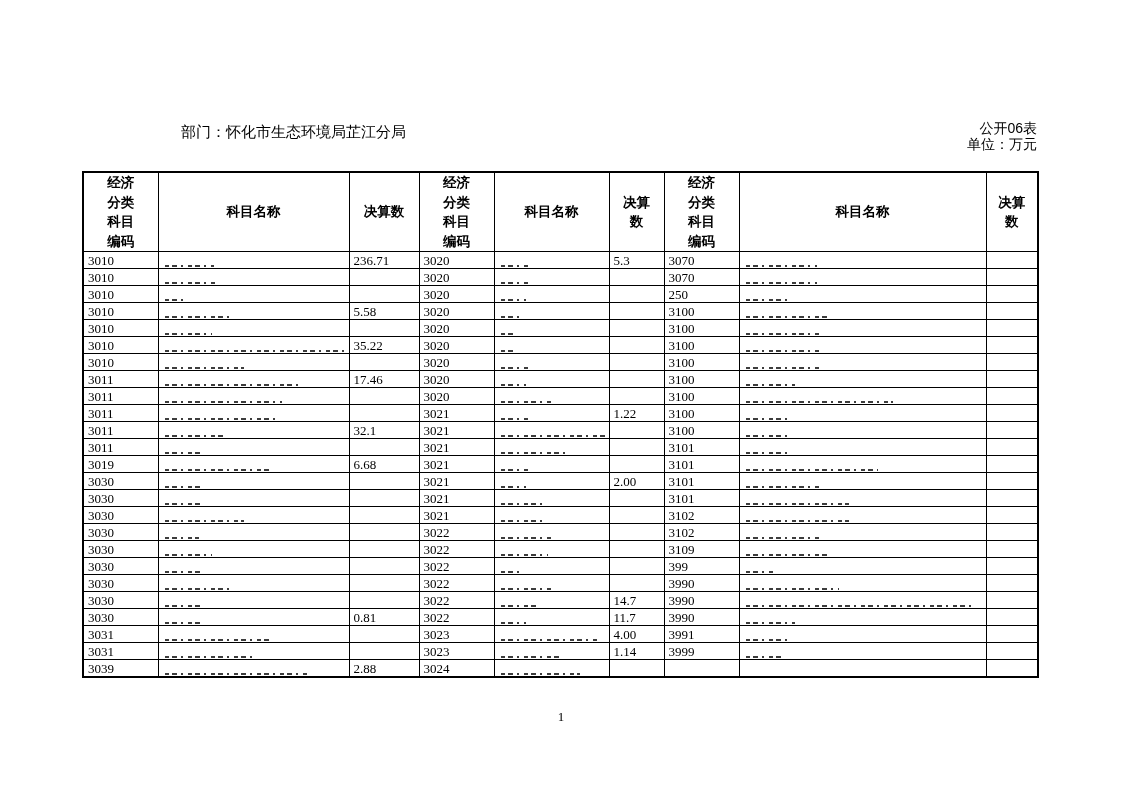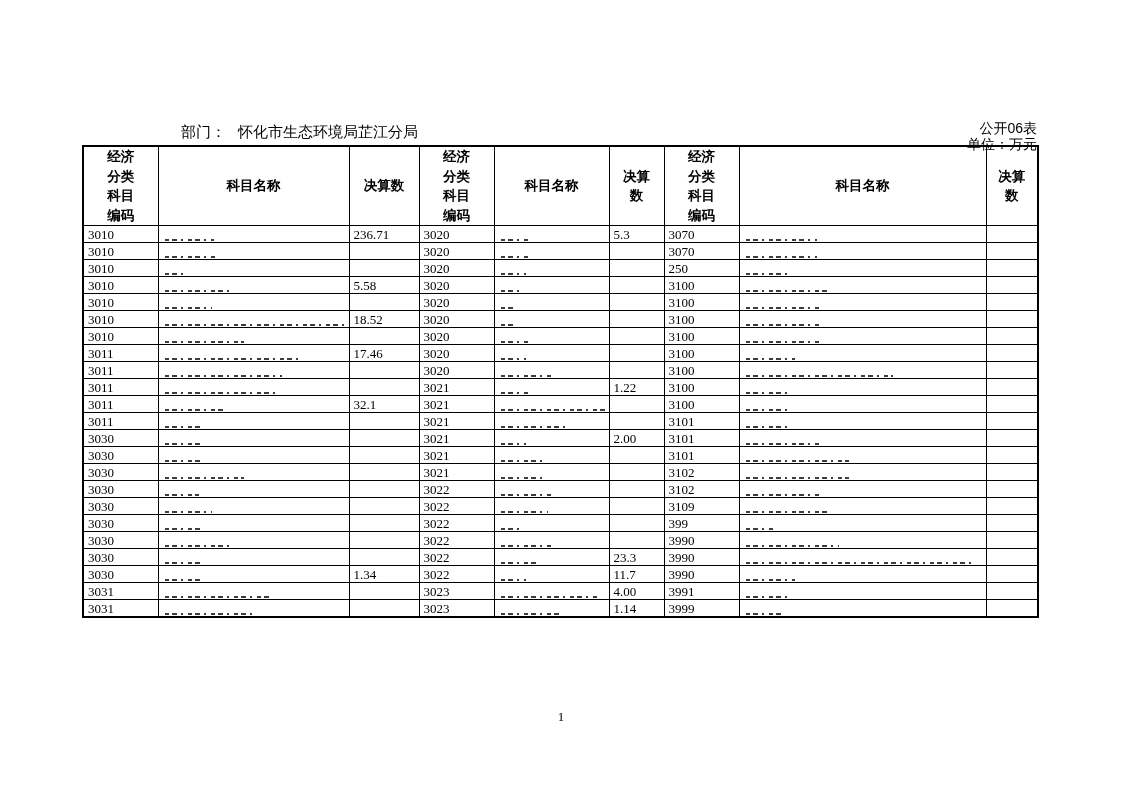--- a/index.html
+++ b/index.html
@@ -6,27 +6,27 @@
   .page {
     position:relative; width:1122px; height:793px; background:#ffffff;
     font-family:"Liberation Sans", sans-serif; color:#000; overflow:hidden;
     margin:0 auto;
   }
   .doc-title {
     position:absolute; top:76px; left:0; width:100%;
     text-align:center; font-size:24px; font-weight:bold; letter-spacing:1px;
   }
   .dept-line { position:absolute; top:123px; left:181px; font-size:15px; }
-  .dept-line .dept-value { margin-left:12px; }
+  .dept-line .dept-value { margin-left:0; }
   .meta-right {
     position:absolute; top:120px; right:85px; text-align:right;
     font-size:14px; line-height:16px;
   }
   table.budget {
-    position:absolute; top:145px; left:82px; width:955px;
+    position:absolute; top:171px; left:82px; width:955px;
     border-collapse:collapse; table-layout:fixed;
     border:2px solid #000;
   }
   table.budget th, table.budget td { border:1px solid #000; overflow:hidden; }
   table.budget thead th {
     height:77px; font-size:13.5px; font-weight:bold; text-align:center;
     vertical-align:middle; white-space:pre-line; line-height:1.45; padding:0;
     font-family:"Liberation Sans", sans-serif;
   }
   table.budget tbody td {
@@ -184,21 +184,21 @@
           <td class="name">
             <div class="smudge" style="width: 31%;"></div>
           </td>
           <td class="val"></td>
         </tr>
         <tr>
           <td class="code">3010</td>
           <td class="name">
             <div class="smudge" style="width: 95%;"></div>
           </td>
-          <td class="val">18.52</td>
+          <td class="val">35.22</td>
           <td class="code">3020</td>
           <td class="name">
             <div class="smudge" style="width: 12%;"></div>
           </td>
           <td class="val"></td>
           <td class="code">3100</td>
           <td class="name">
             <div class="smudge" style="width: 31%;"></div>
           </td>
           <td class="val"></td>
@@ -295,20 +295,37 @@
           </td>
           <td class="val"></td>
           <td class="code">3021</td>
           <td class="name">
             <div class="smudge" style="width: 60%;"></div>
           </td>
           <td class="val"></td>
           <td class="code">3101</td>
           <td class="name">
             <div class="smudge" style="width: 19%;"></div>
+          </td>
+          <td class="val"></td>
+        </tr>
+        <tr>
+          <td class="code">3019</td>
+          <td class="name">
+            <div class="smudge" style="width: 57%;"></div>
+          </td>
+          <td class="val">6.68</td>
+          <td class="code">3021</td>
+          <td class="name">
+            <div class="smudge" style="width: 25%;"></div>
+          </td>
+          <td class="val"></td>
+          <td class="code">3101</td>
+          <td class="name">
+            <div class="smudge" style="width: 54%;"></div>
           </td>
           <td class="val"></td>
         </tr>
         <tr>
           <td class="code">3030</td>
           <td class="name">
             <div class="smudge" style="width: 20%;"></div>
           </td>
           <td class="val"></td>
           <td class="code">3021</td>
@@ -427,33 +444,33 @@
         <tr>
           <td class="code">3030</td>
           <td class="name">
             <div class="smudge" style="width: 19%;"></div>
           </td>
           <td class="val"></td>
           <td class="code">3022</td>
           <td class="name">
             <div class="smudge" style="width: 35%;"></div>
           </td>
-          <td class="val">23.3</td>
+          <td class="val">14.7</td>
           <td class="code">3990</td>
           <td class="name">
             <div class="smudge" style="width: 92%;"></div>
           </td>
           <td class="val"></td>
         </tr>
         <tr>
           <td class="code">3030</td>
           <td class="name">
             <div class="smudge" style="width: 19%;"></div>
           </td>
-          <td class="val">1.34</td>
+          <td class="val">0.81</td>
           <td class="code">3022</td>
           <td class="name">
             <div class="smudge" style="width: 22%;"></div>
           </td>
           <td class="val">11.7</td>
           <td class="code">3990</td>
           <td class="name">
             <div class="smudge" style="width: 20%;"></div>
           </td>
           <td class="val"></td>
@@ -485,18 +502,33 @@
           <td class="name">
             <div class="smudge" style="width: 55%;"></div>
           </td>
           <td class="val">1.14</td>
           <td class="code">3999</td>
           <td class="name">
             <div class="smudge" style="width: 16%;"></div>
           </td>
           <td class="val"></td>
         </tr>
+        <tr>
+          <td class="code">3039</td>
+          <td class="name">
+            <div class="smudge" style="width: 75%;"></div>
+          </td>
+          <td class="val">2.88</td>
+          <td class="code">3024</td>
+          <td class="name">
+            <div class="smudge" style="width: 70%;"></div>
+          </td>
+          <td class="val"></td>
+          <td class="code"></td>
+          <td class="name"></td>
+          <td class="val"></td>
+        </tr>
       </tbody>
   </table>
 
   <div class="page-number">1</div>
 
 </div>
 
 </body></html>

